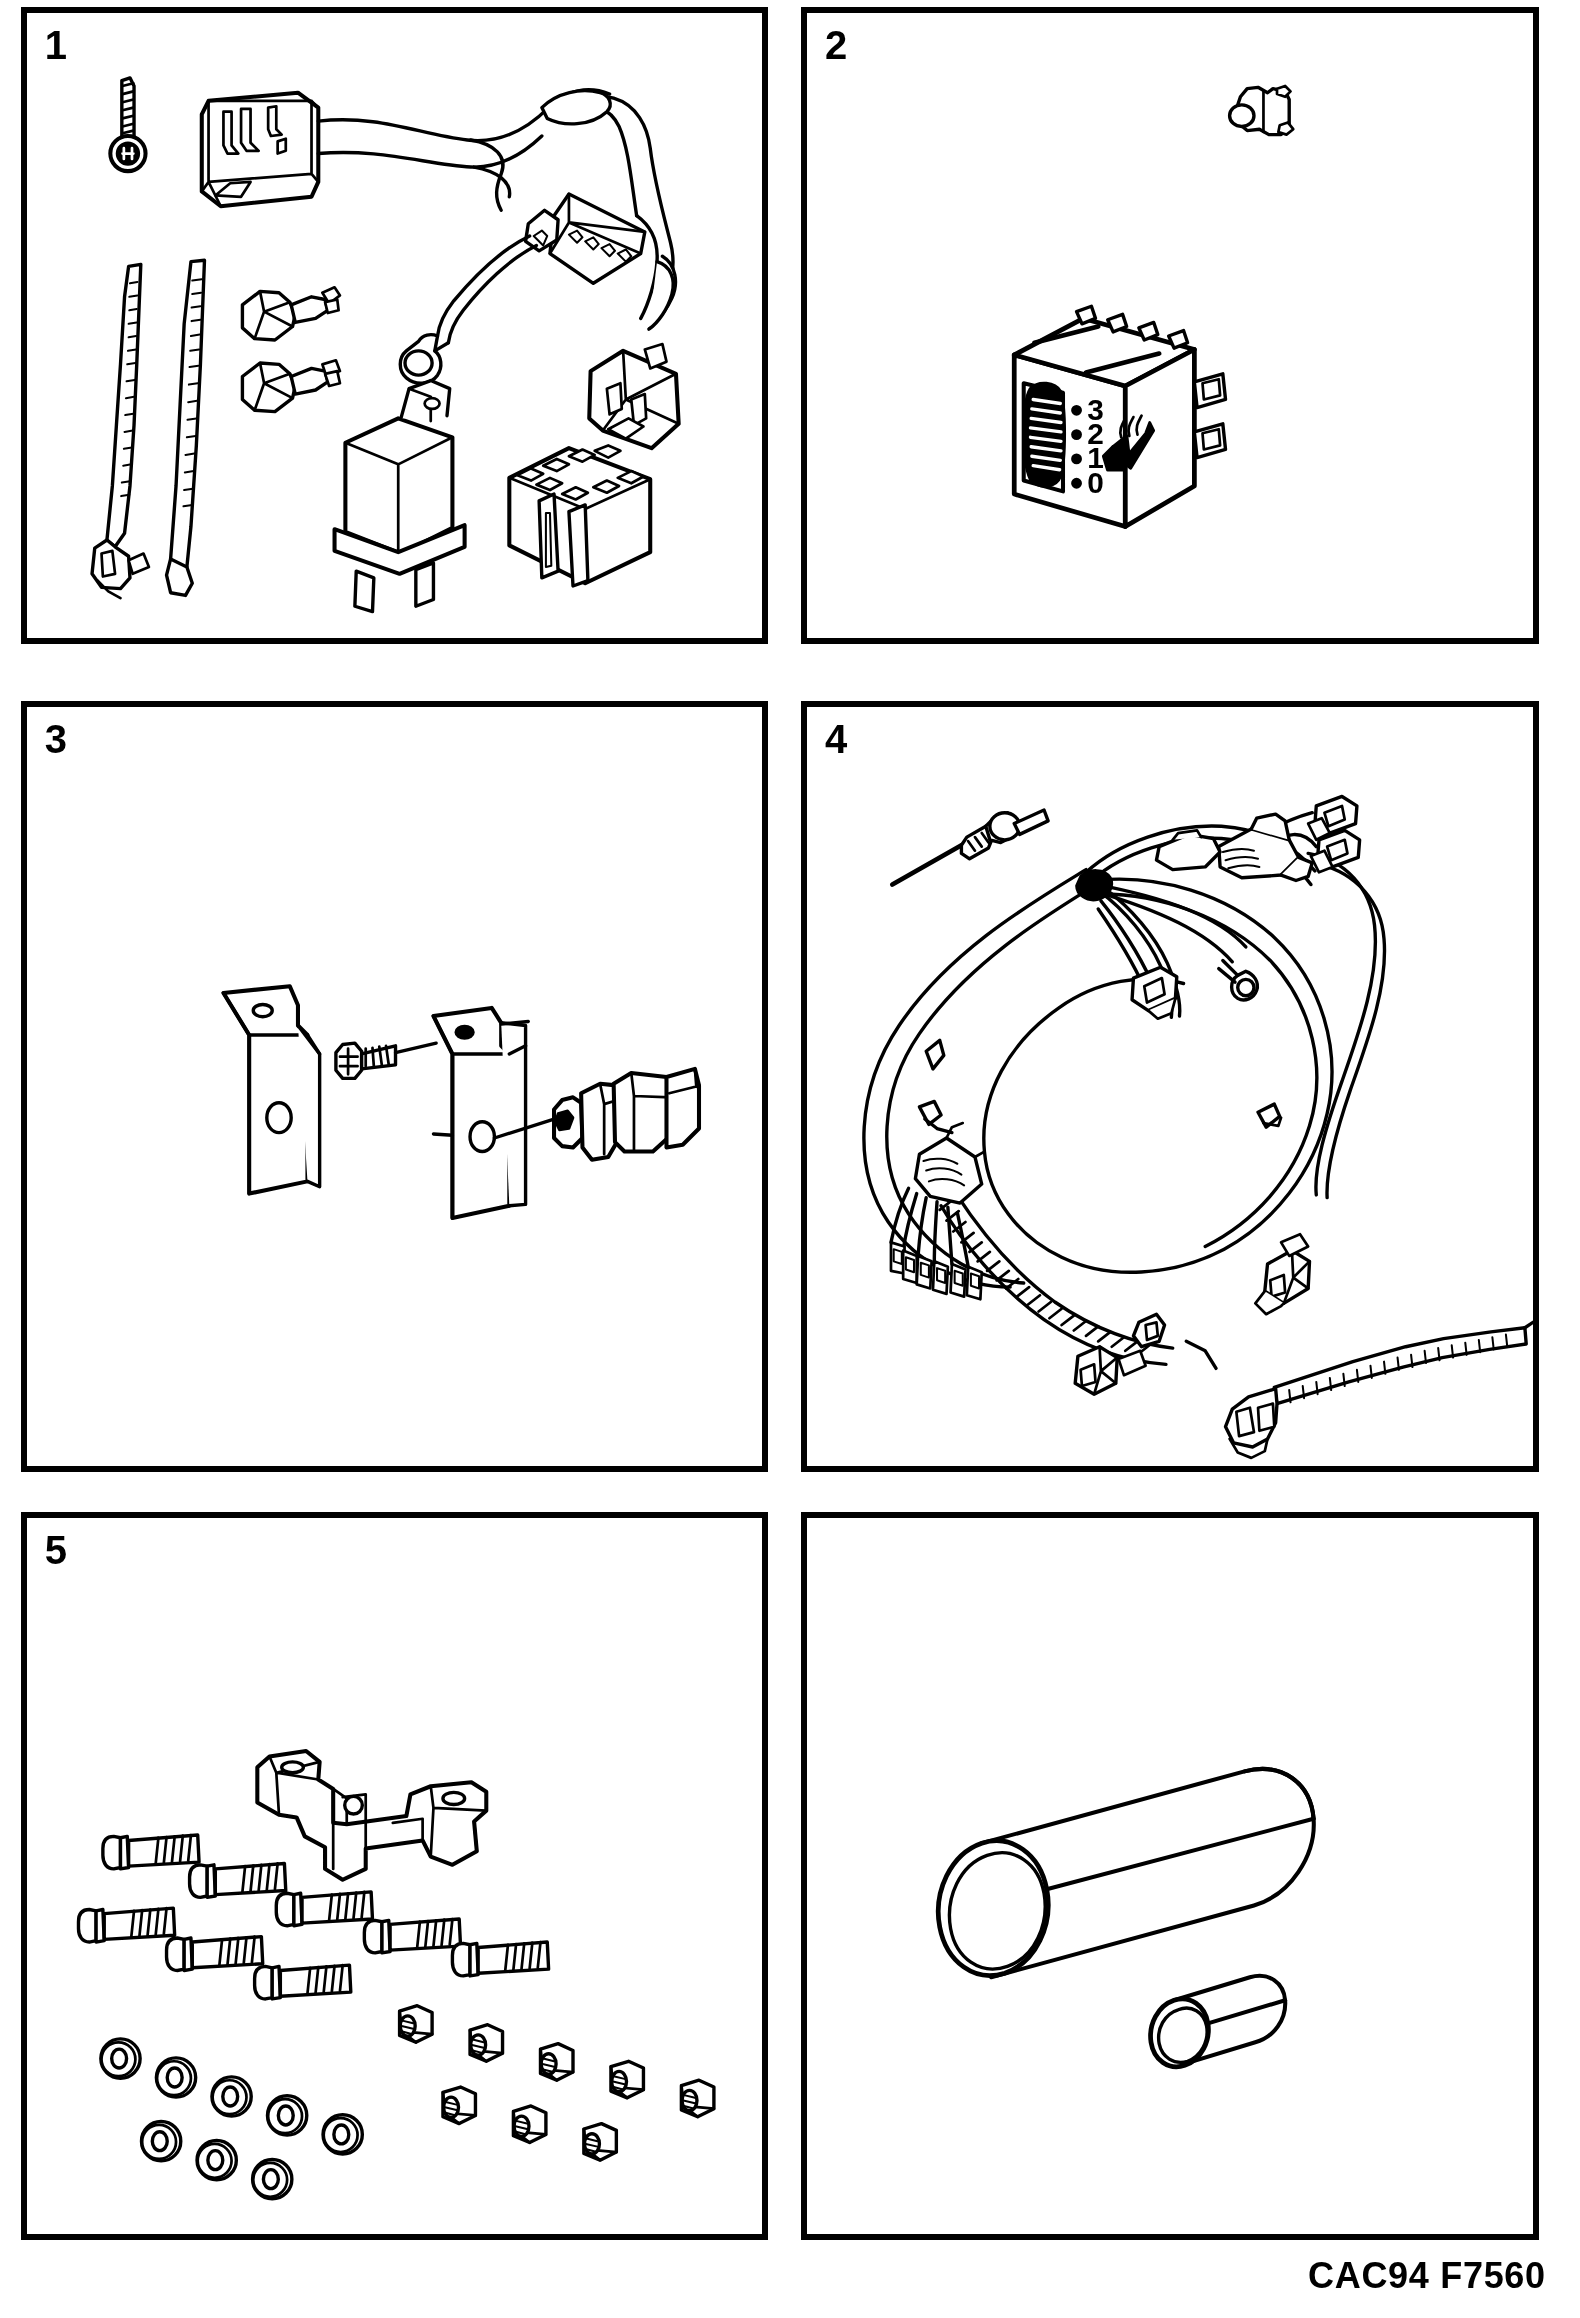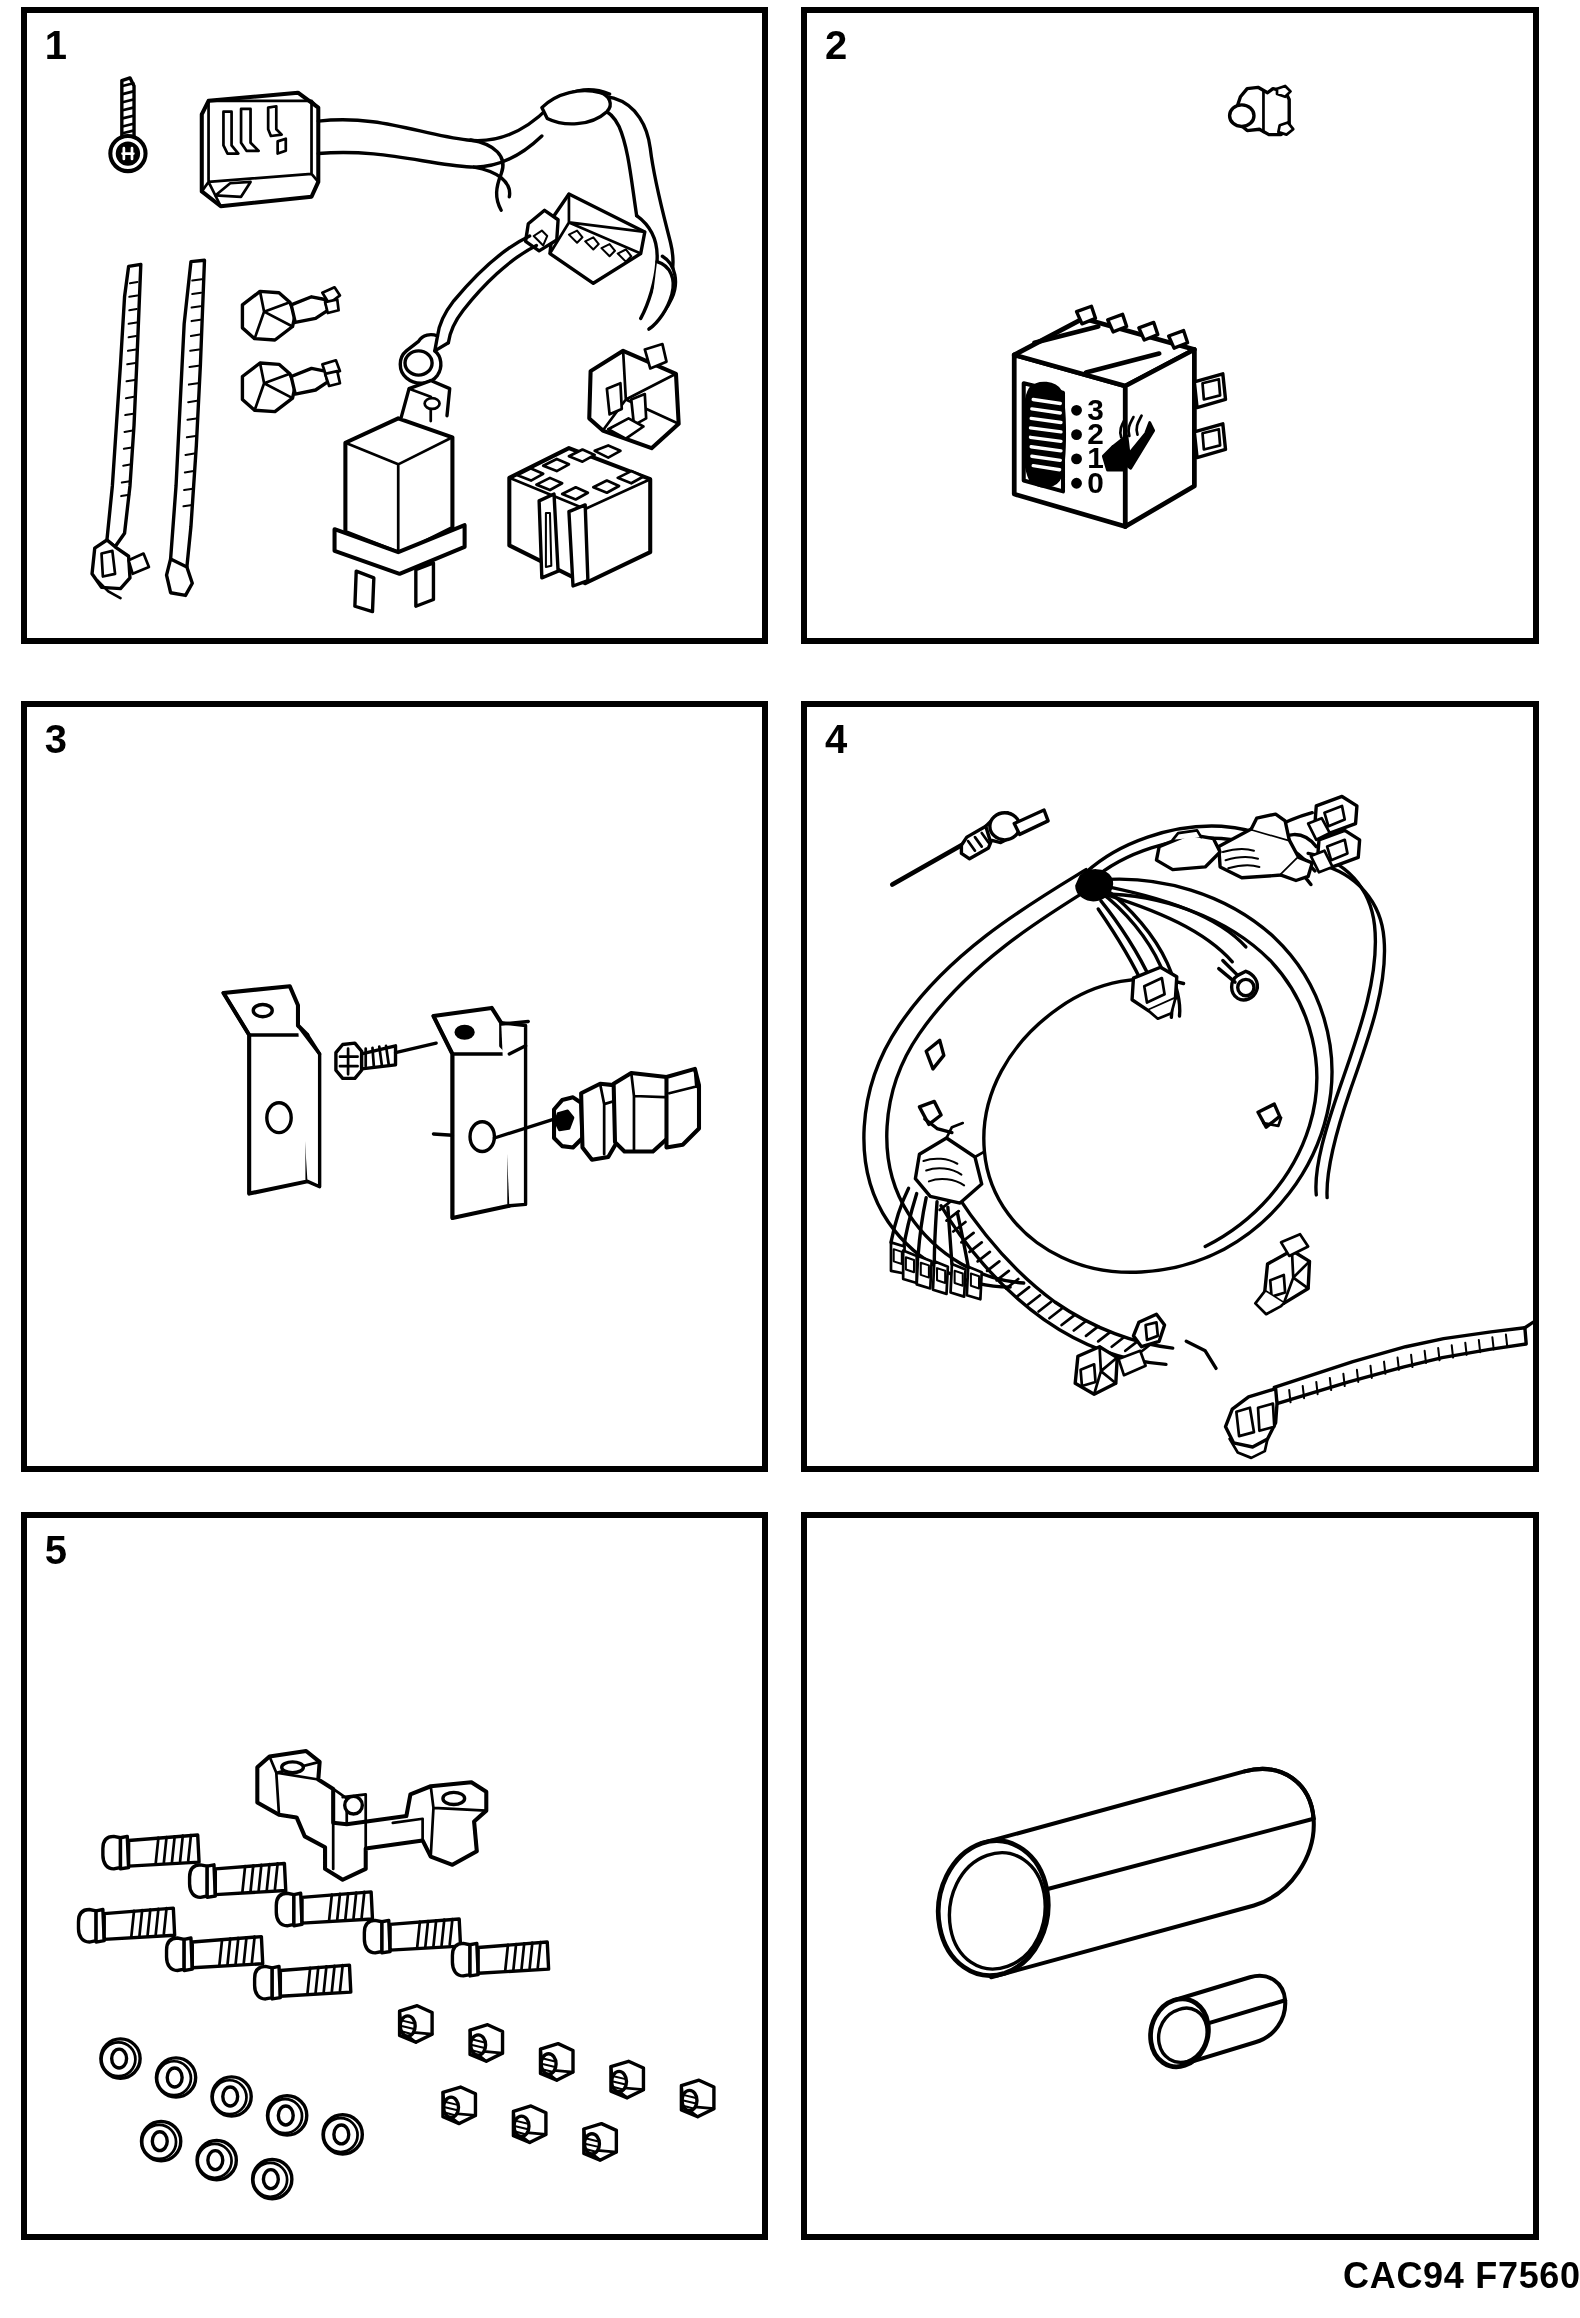--- a/index.html
+++ b/index.html
@@ -53,21 +53,21 @@
     color: #000000;
     white-space: nowrap;
   }
   
   #panel-1 { left: 20.7px;   top: 6.9px;   width: 747px; height: 637px; }
   #panel-2 { left: 801px; top: 6.9px;   width: 738px; height: 637px; }
   #panel-3 { left: 20.7px;   top: 701px; width: 747px; height: 771px; }
   #panel-4 { left: 801px; top: 701px; width: 738px; height: 771px; }
   #panel-5 { left: 20.7px;   top: 1512px; width: 747px; height: 728px; }
   #panel-6 { left: 801px; top: 1512px; width: 738px; height: 728px; }
-  #sheet-caption { left: 1308px; top: 2255px; margin-left: 35px; }
+  #sheet-caption { left: 1308px; top: 2255px; }
 </style>
 </head>
 <body>
 
 <div class="sheet">
 
   <div class="panel" id="panel-1">
     <div class="panel-number">1</div>
     <svg class="art" viewBox="0 0 1085 925" preserveAspectRatio="none">
       <g fill="none" stroke="#000" stroke-width="4" stroke-linejoin="round" stroke-linecap="round">

